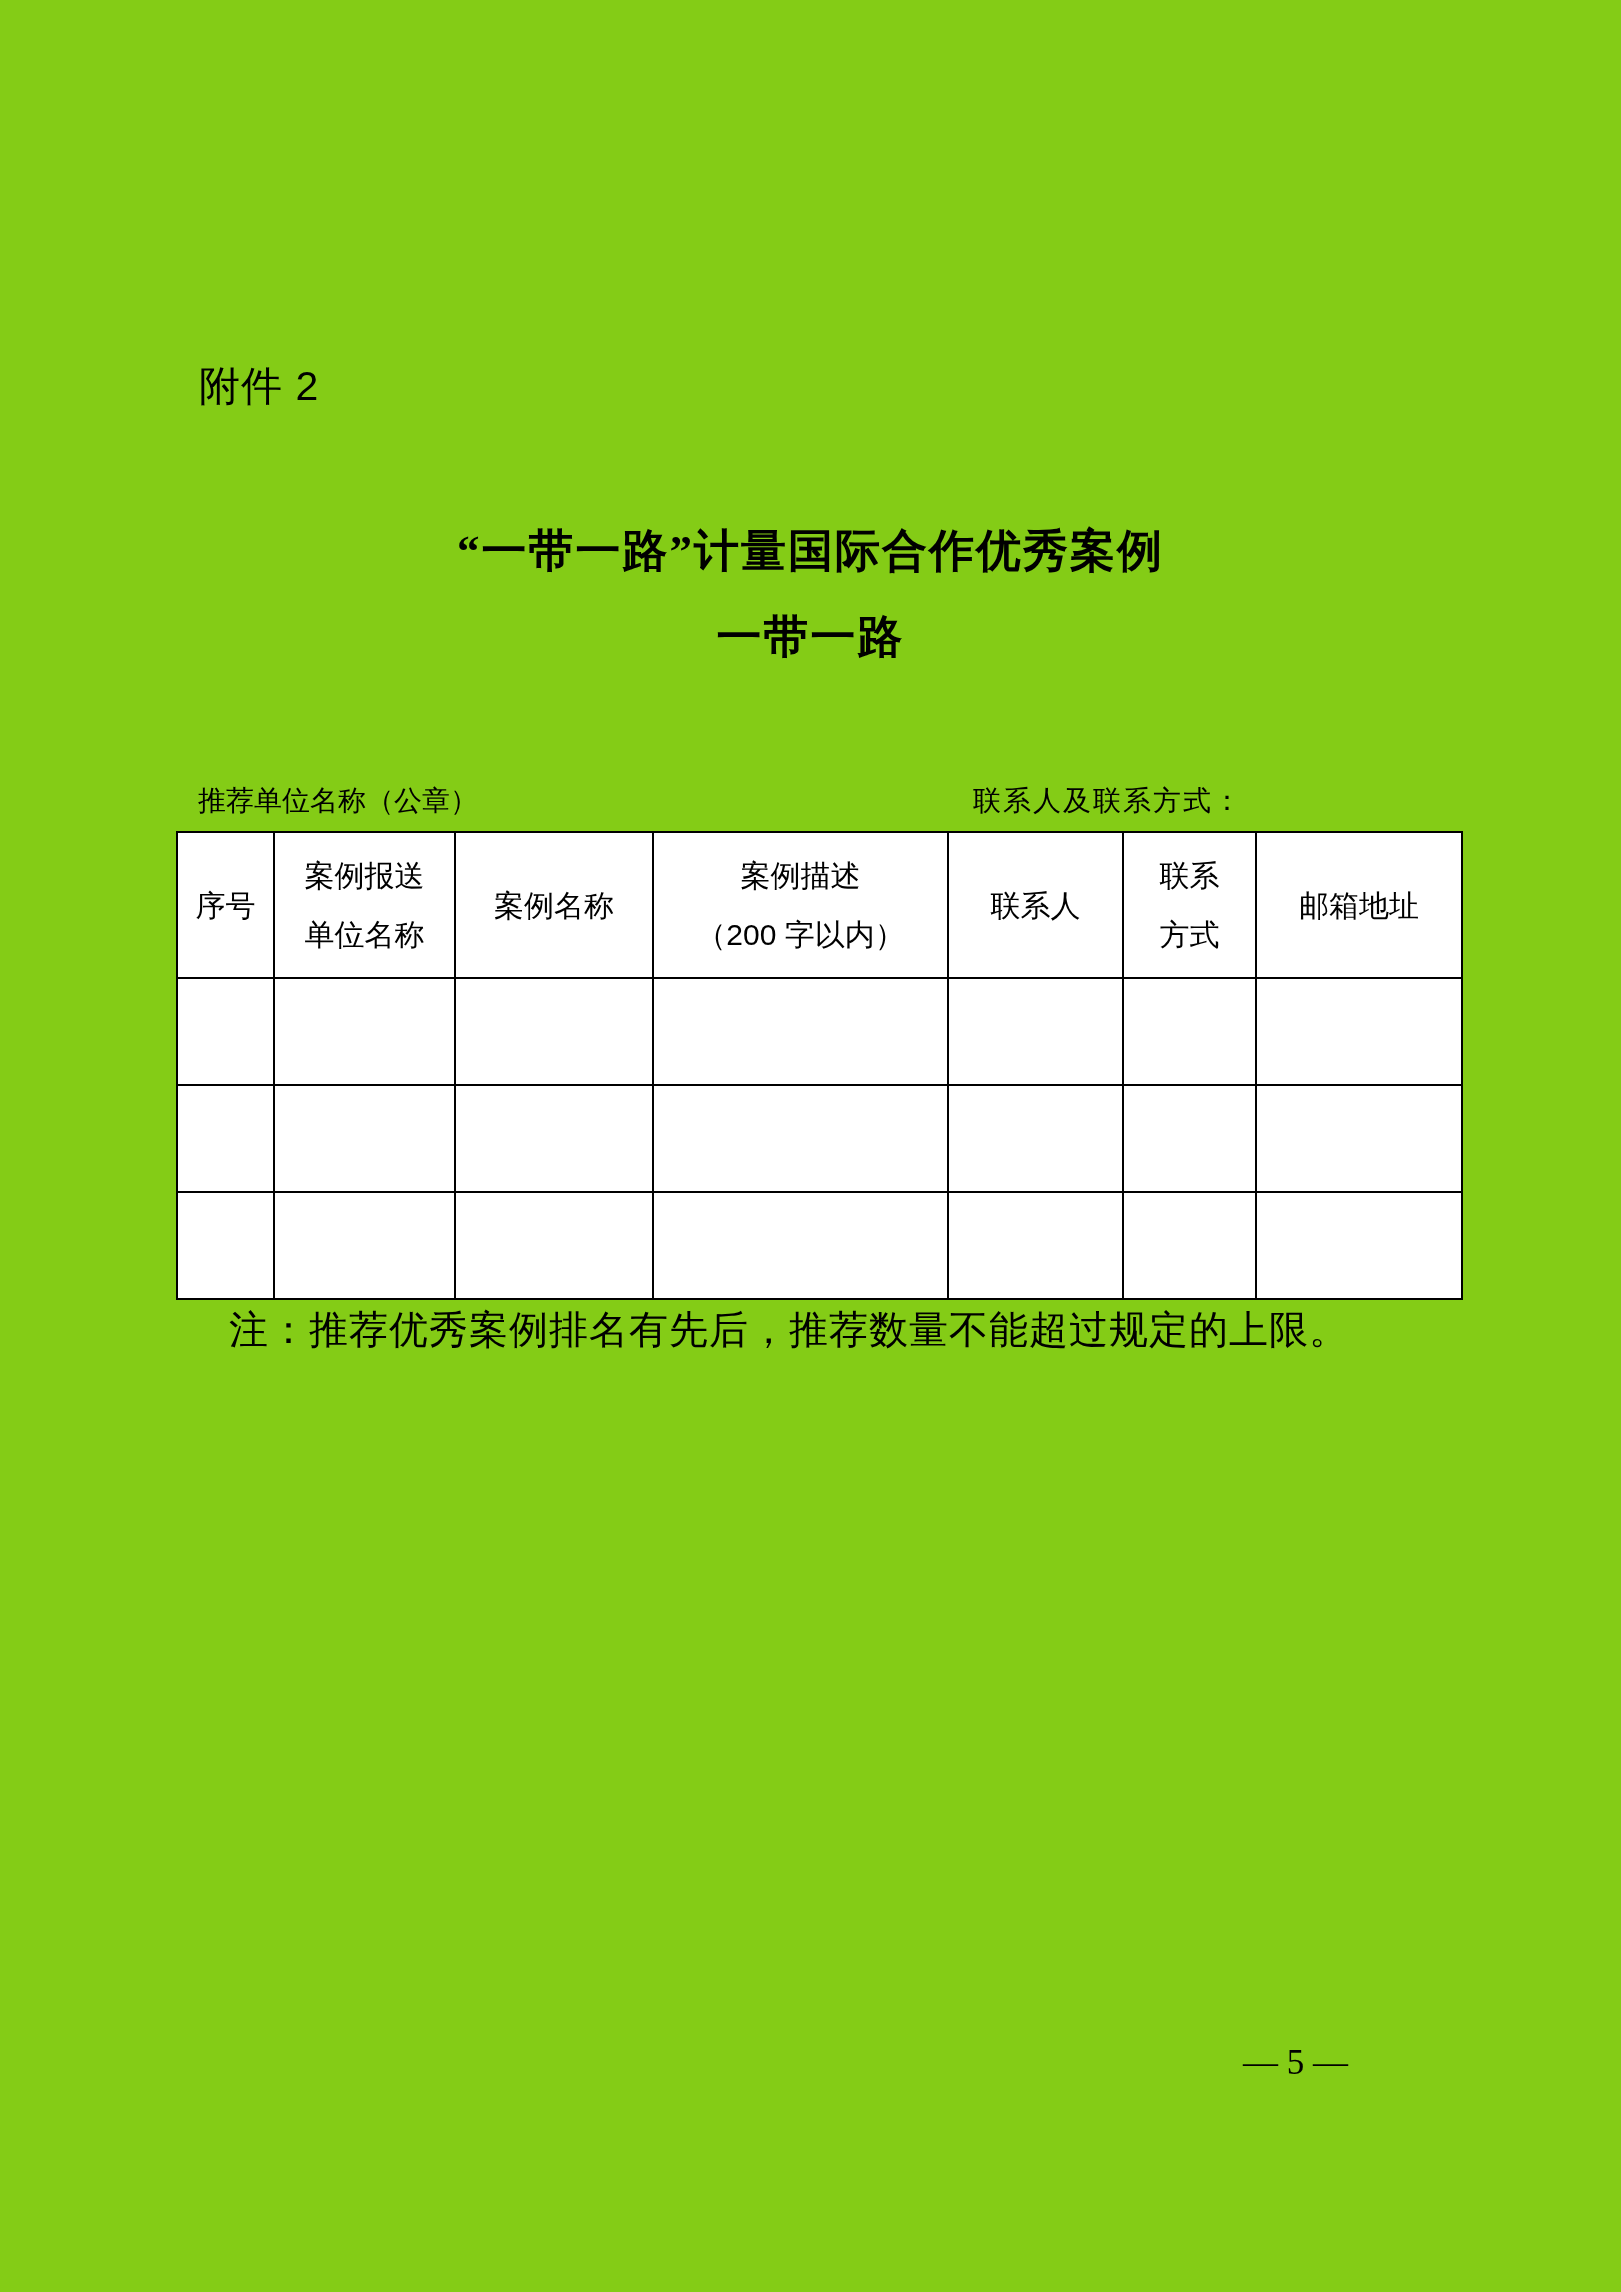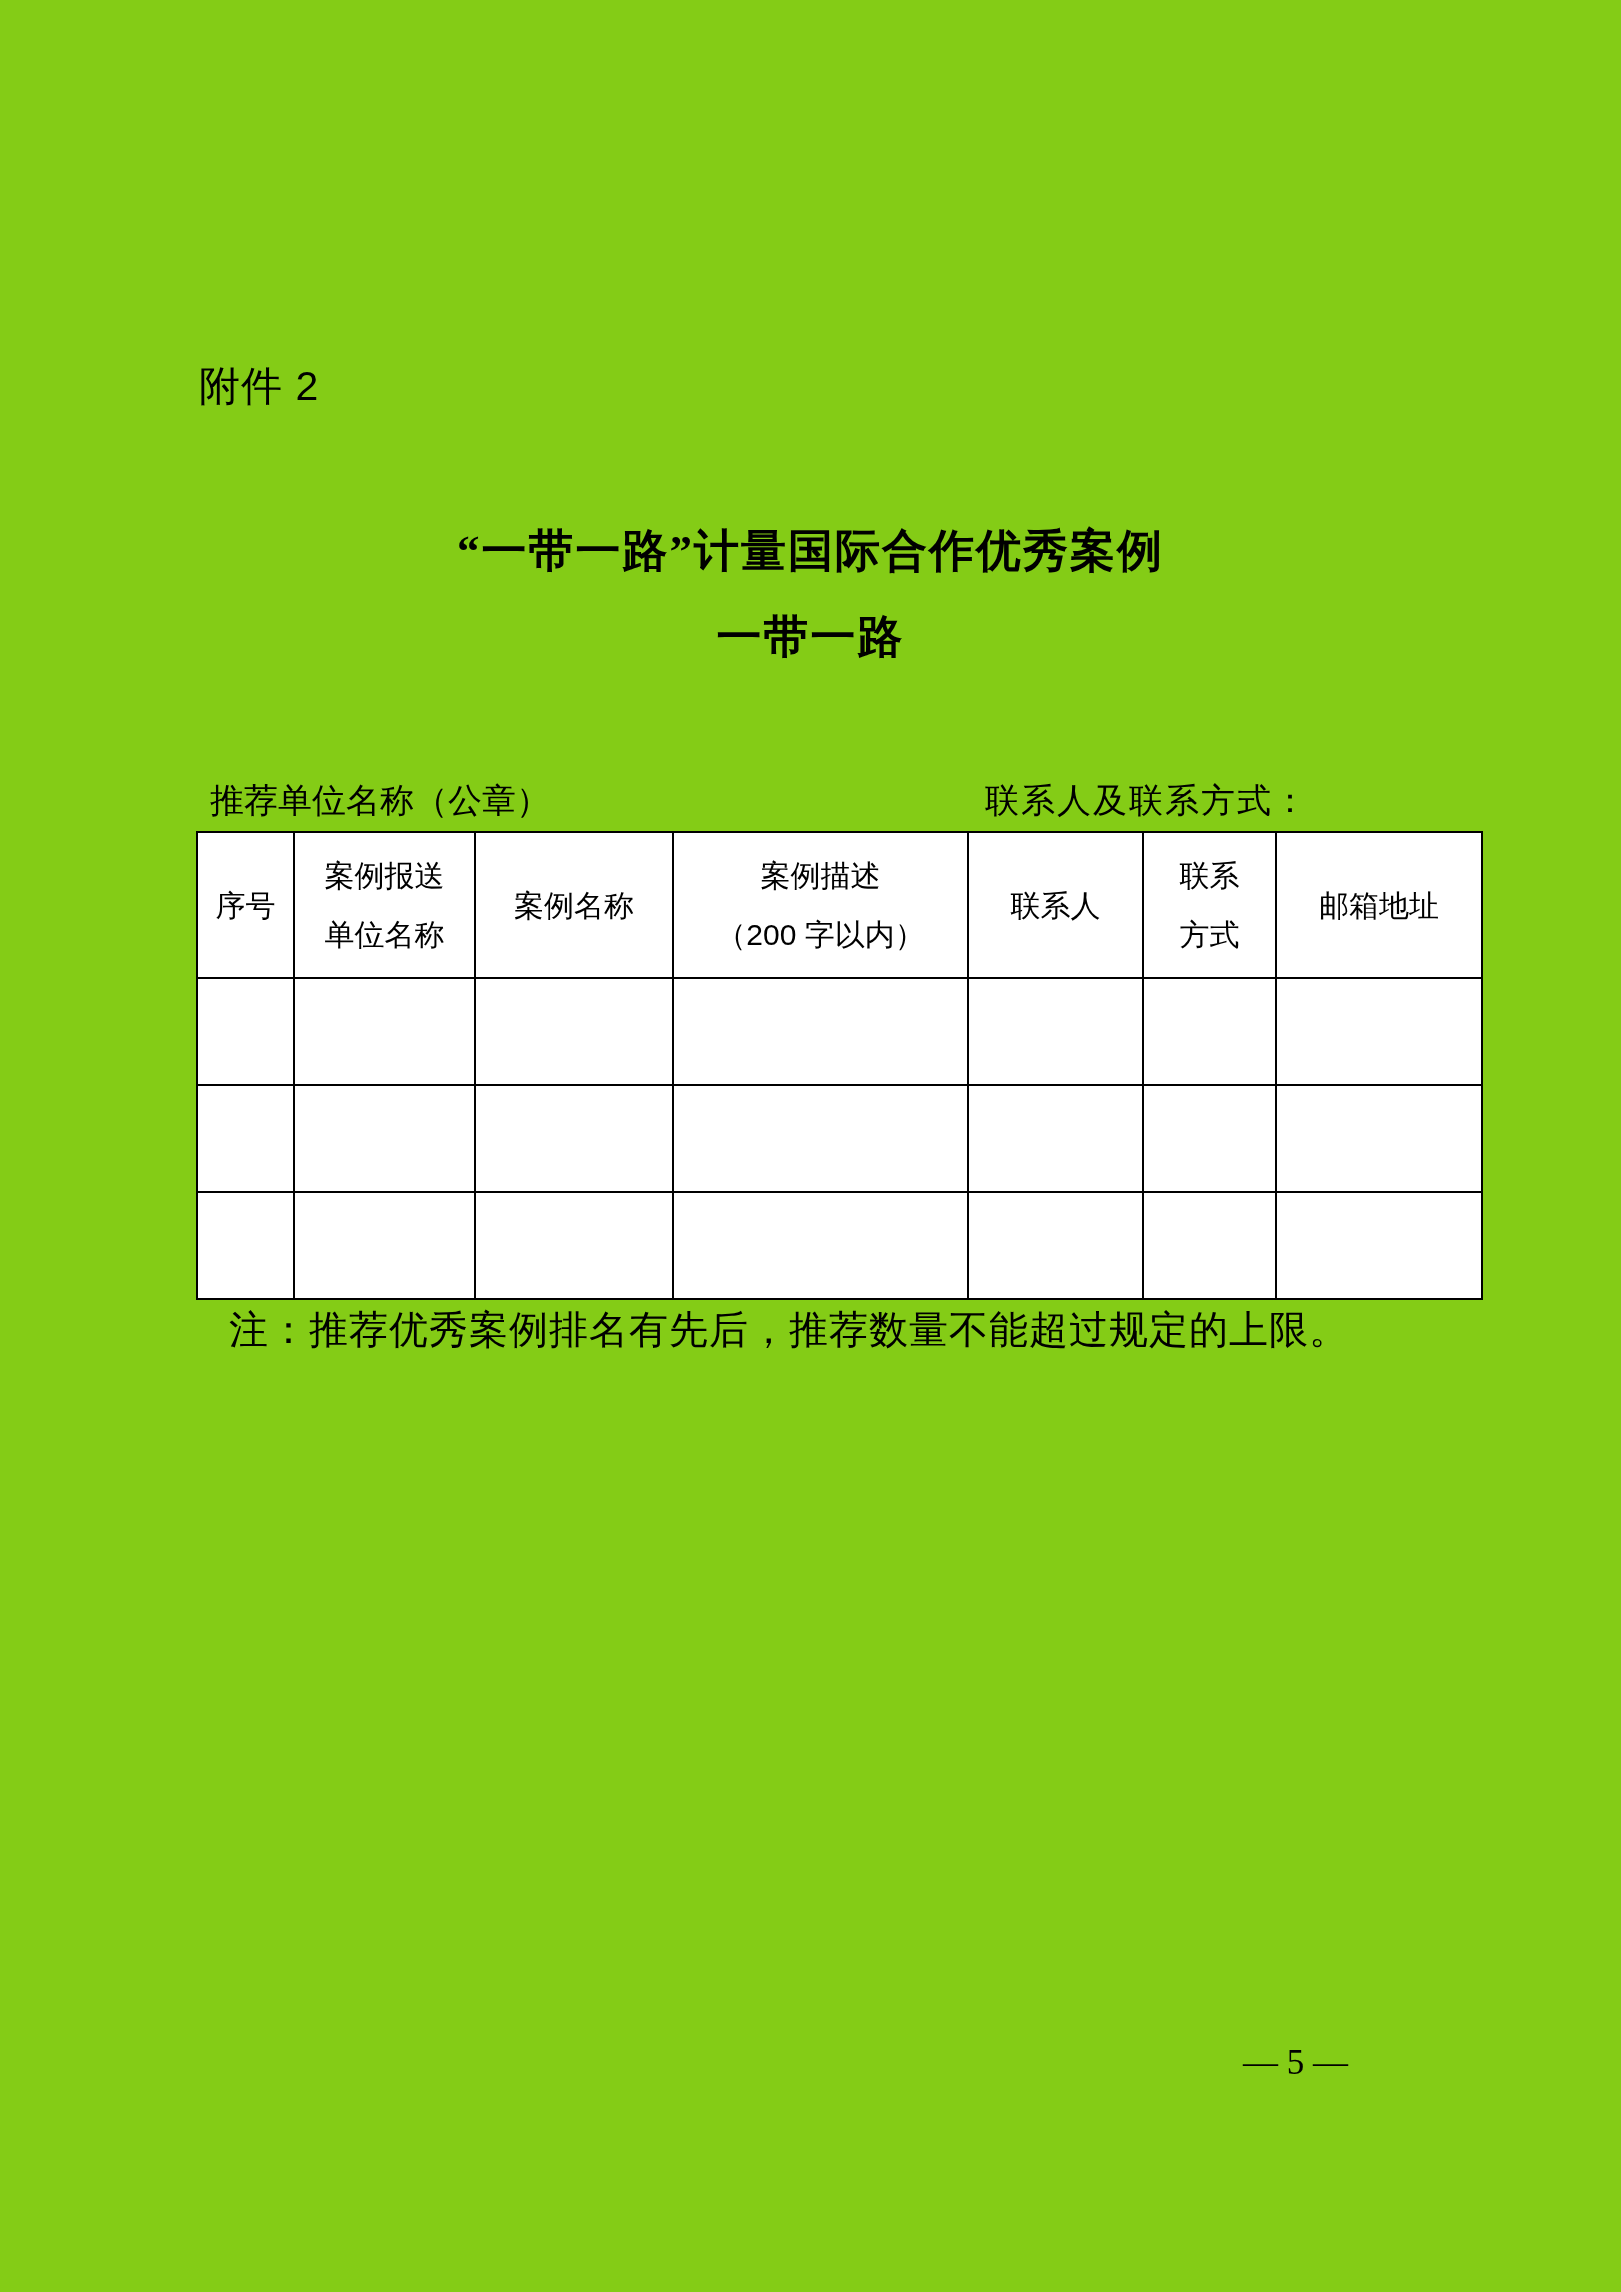--- a/index.html
+++ b/index.html
@@ -28,30 +28,29 @@
     top: 508px;
     text-align: center;
     font-family: "Liberation Serif", "DejaVu Serif", serif;
     font-weight: bold;
     font-size: 45px;
     line-height: 86px;
     letter-spacing: 2px;
   }
   .form-label {
     position: absolute;
-    font-size: 34px;
+    font-size: 28px;
     line-height: 45px;
     white-space: nowrap;
-    margin-left: 12px;
   }
   .form-label.left  { left: 198px; top: 778px; }
   .form-label.right { left: 973px; top: 778px; letter-spacing: 2px; }
   table.summary-table {
     position: absolute;
-    left: 196px;
+    left: 176px;
     top: 831px;
     width: 1286px;
     border-collapse: collapse;
     table-layout: fixed;
     border: 2.9px solid #000;
   }
   .summary-table th, .summary-table td {
     border: 2px solid #000;
     padding: 0;
     vertical-align: middle;

